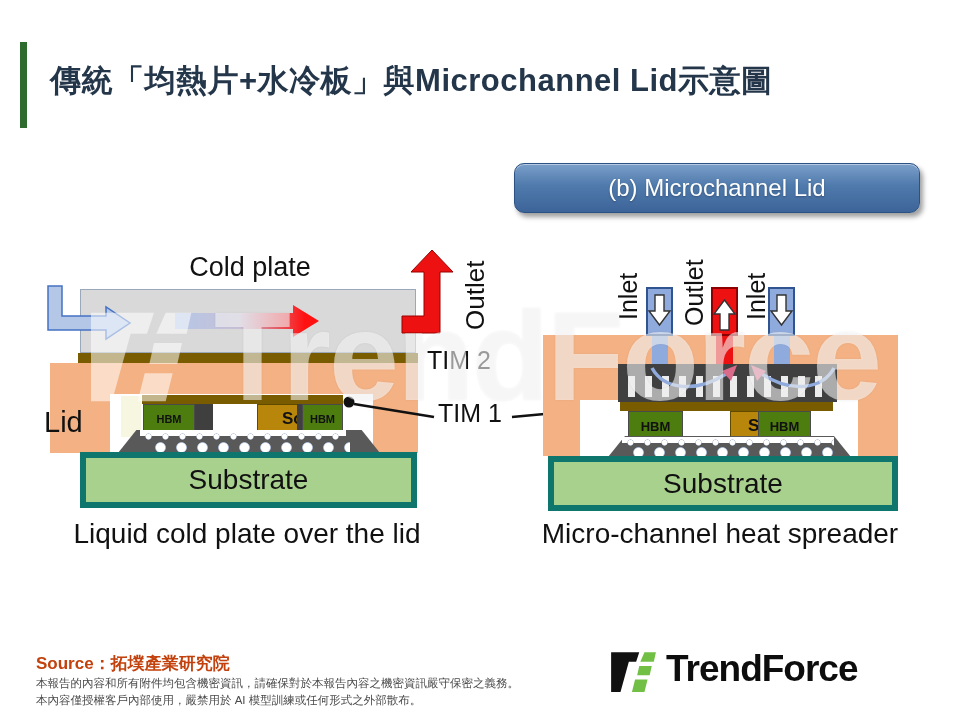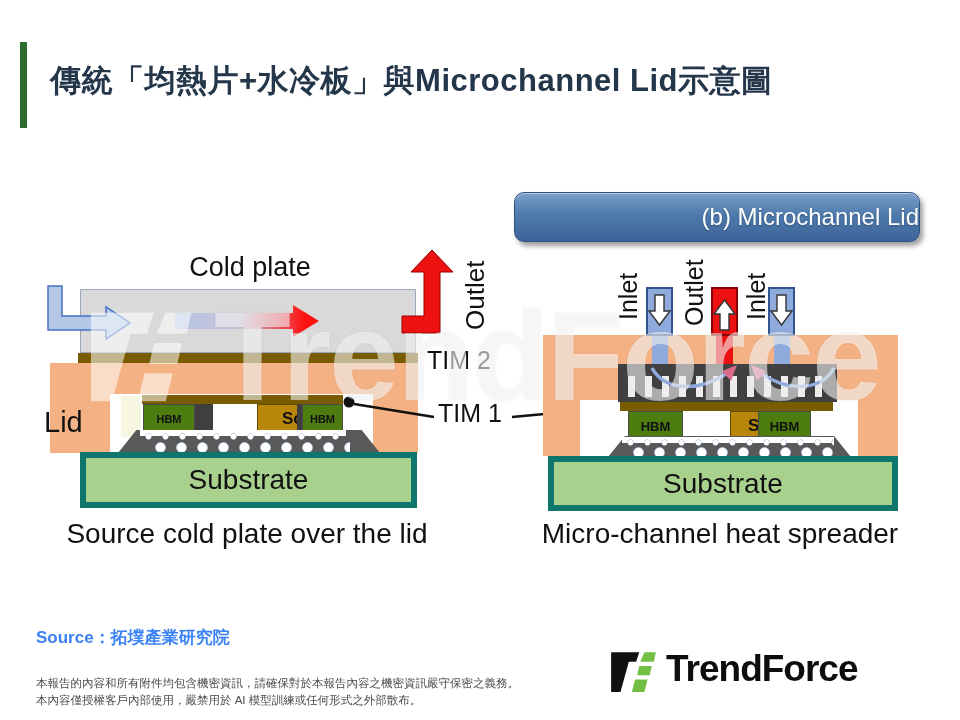--- a/index.html
+++ b/index.html
@@ -12,21 +12,21 @@
   .green-bar { left:20px; top:42px; width:7px; height:86px; background:#2E6B2F; }
   .page-title { left:50px; top:60px; width:880px; font-size:31px; font-weight:700; color:#24364A; letter-spacing:0.5px; }
 
   
   .panel-btn { height:50px; border-radius:10px;
     background:linear-gradient(180deg,#7b9fca 0%, #4f7aac 45%, #3d6499 100%);
     border:1px solid #2c5183; box-shadow:3px 4px 5px rgba(0,0,0,0.38), inset 0 1px 0 rgba(255,255,255,0.45);
     display:flex; align-items:center; justify-content:center;
     color:#ffffff; font-size:24px; font-weight:500; text-shadow:0 1px 2px rgba(0,0,0,0.25); }
   .panel-btn-a { left:48px; top:179px; width:400px; }
-  .panel-btn-b { left:514px; top:192px; width:406px;justify-content:flex-end; }
+  .panel-btn-b { left:514px; top:163px; width:406px; }
 
   
   .dlabel { color:#111; font-size:27px; }
   .caption { font-size:28px; color:#111; text-align:center; }
   .vbox { overflow:visible; }
   .vlabel { writing-mode:vertical-rl; transform:rotate(180deg); font-size:25px; color:#111;
             height:100%; width:100%; display:flex; align-items:center; justify-content:center; }
 
   
   .lid { background:#F4B183; }
@@ -63,21 +63,21 @@
   .mc-slots { position:absolute; left:10px; right:6px; top:12px; bottom:5px;
               background:repeating-linear-gradient(to right, #ececec 0 7px, rgba(0,0,0,0) 7px 17px); }
 
   
   .watermark { left:84px; top:294px; display:flex; align-items:flex-start; gap:18px;
                pointer-events:none; z-index:6; }
   .watermark-text { font-size:126px; font-weight:700; line-height:1; letter-spacing:-2px;
                     color:rgba(255,255,255,0.55); text-shadow:0 0 2px rgba(110,110,110,0.14); }
 
   
-  .source-line { left:36px; top:626px; font-size:17px; font-weight:600; color:#3b82f6; }
+  .source-line { left:36px; top:652px; font-size:17px; font-weight:600; color:#c2410c; }
   .disclaimer { left:36px; font-size:11.5px; color:#4a4a4a;margin-top:21px; }
   .logo-row { left:608px; top:644px; display:flex; align-items:center; gap:8px; }
   .brand-text { font-size:37px; font-weight:800; color:#0d0d0d; letter-spacing:-1px; }
 </style>
 </head>
 <body>
 
 <div class="slide">
 
   <div class="abs green-bar"></div>
@@ -123,21 +123,21 @@
 
   <div class="abs interposer" style="left:118px; top:430px; width:262px; height:23px;"></div>
   <div class="abs white-strip" style="left:140px; top:430px; width:206px; height:6px;"></div>
   <div class="abs bumps-sm" style="left:140px; top:432px; width:206px; height:9px;"></div>
   <div class="abs bumps-lg" style="left:150px; top:441px; width:200px; height:13px;"></div>
 
   <div class="abs substrate" style="left:80px; top:452px; width:337px; height:56px;">
     <span>Substrate</span>
   </div>
 
-  <div class="abs caption" style="left:27px; top:518px; width:440px;">Source cold plate over the lid</div>
+  <div class="abs caption" style="left:27px; top:518px; width:440px;">Liquid cold plate over the lid</div>
 
   <div class="abs dlabel" style="left:427px; top:346px; font-size:25px;">TIM 2</div>
   <div class="abs dlabel" style="left:438px; top:399px; font-size:25px;">TIM 1</div>
 
   <svg class="abs vbox" style="left:340px; top:388px;" width="280" height="40" viewBox="340 388 280 40">
     <circle cx="349" cy="402" r="5.5" fill="#111"></circle>
     <line x1="354" y1="404" x2="434" y2="417" stroke="#111" stroke-width="2.5"></line>
     <line x1="512" y1="417" x2="588" y2="410" stroke="#111" stroke-width="2.5"></line>
     <circle cx="592" cy="409" r="5.5" fill="#111"></circle>
   </svg>

